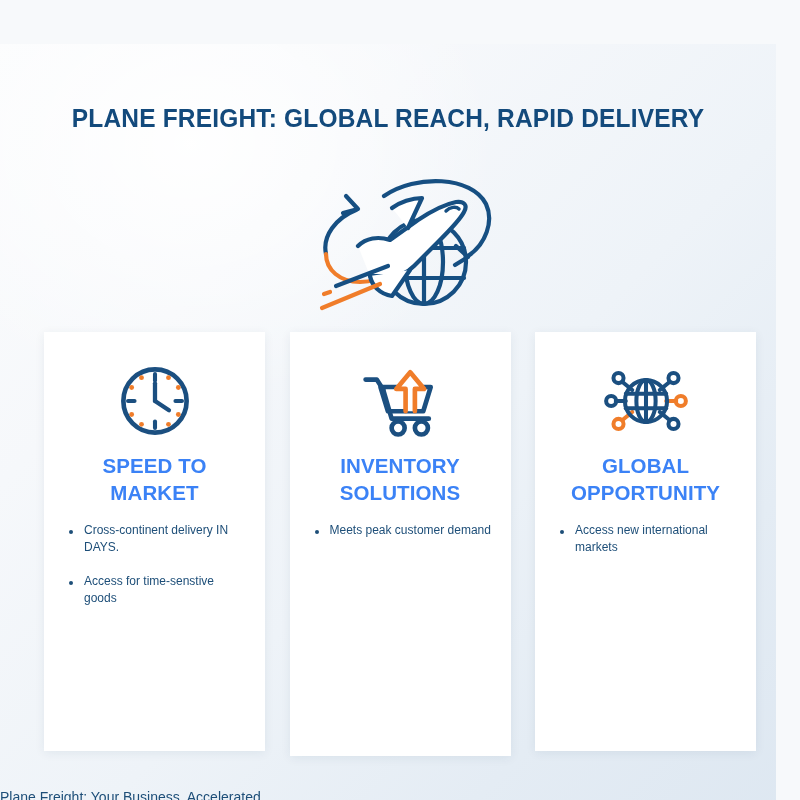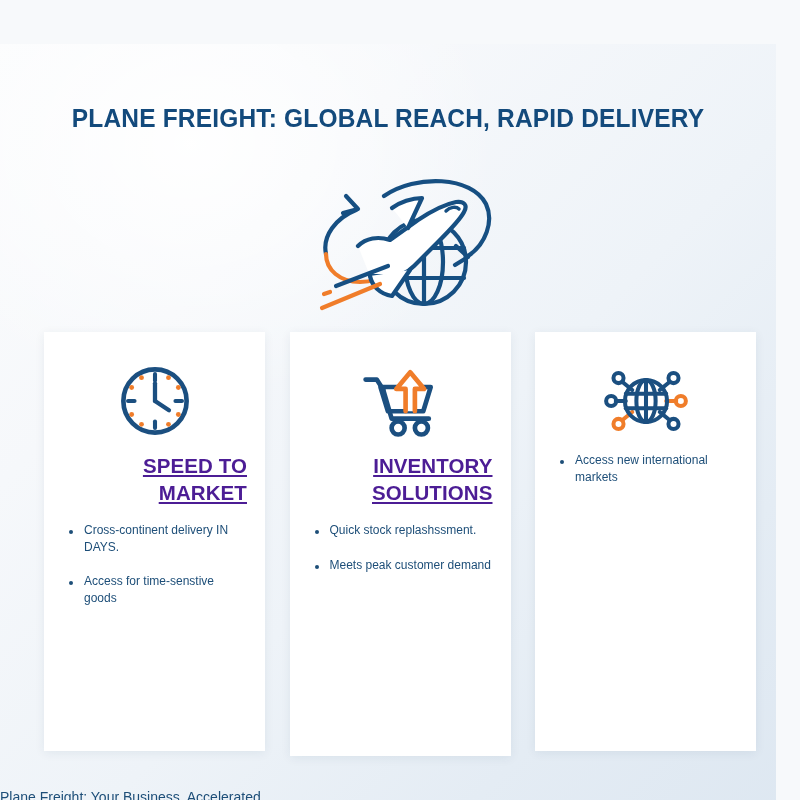--- a/index.html
+++ b/index.html
@@ -88,30 +88,29 @@
   .card-icon {
     width: 100%;
     height: 86px;
     display: flex;
     align-items: center;
     justify-content: center;
     margin-bottom: 8px;
   }
 
   .card-heading {
-    text-align: right;
+    text-align: center;
     font-weight: bold;
     font-size: 20.5px;
     line-height: 1.32;
-    color: #4c1d95;
+    color: #3b82f6;
     text-transform: uppercase;
     letter-spacing: 0.1px;
     margin: 0 0 16px 0;
     padding: 0 4px;
-    text-decoration: underline;
   }
 
   .bullets {
     list-style: none;
     margin: 0;
     padding: 0 4px 0 10px;
   }
   .bullet {
     position: relative;
     padding-left: 16px;
@@ -224,21 +223,20 @@
           <path d="M27 31 L36 62 H76" stroke="#1b4f80" stroke-width="5"></path>
 
           <circle cx="43" cy="72" r="7" stroke="#1b4f80" stroke-width="5"></circle>
           <circle cx="68" cy="72" r="7" stroke="#1b4f80" stroke-width="5"></circle>
 
           <path d="M51 54 V30 H41 L56 12 L71 30 H61 V54" stroke="#f07d2a" stroke-width="5" fill="#ffffff"></path>
         </svg>
       </div>
       <h2 class="card-heading">INVENTORY SOLUTIONS</h2>
       <ul class="bullets">
-        <li class="bullet">Quick stock replashssment.</li>
         <li class="bullet">Meets peak customer demand</li>
       </ul>
     </div>
 
     <div class="card card-3">
       <div class="card-icon">
         <svg viewBox="0 0 96 86" width="88" height="80" fill="none" stroke-linecap="round" stroke-linejoin="round">
 
           <path d="M22 22 L33 31" stroke="#1b4f80" stroke-width="4.4"></path>
           <path d="M74 22 L63 31" stroke="#1b4f80" stroke-width="4.4"></path>
@@ -254,20 +252,21 @@
           <path d="M48 20 V66" stroke="#1b4f80" stroke-width="4.4"></path>
 
           <circle cx="18" cy="18" r="5.5" stroke="#1b4f80" stroke-width="4.4"></circle>
           <circle cx="78" cy="18" r="5.5" stroke="#1b4f80" stroke-width="4.4"></circle>
           <circle cx="10" cy="43" r="5.5" stroke="#1b4f80" stroke-width="4.4"></circle>
           <circle cx="86" cy="43" r="5.5" stroke="#f07d2a" stroke-width="4.4"></circle>
           <circle cx="18" cy="68" r="5.5" stroke="#f07d2a" stroke-width="4.4"></circle>
           <circle cx="78" cy="68" r="5.5" stroke="#1b4f80" stroke-width="4.4"></circle>
         </svg>
       </div>
+      <h2 class="card-heading">GLOBAL OPPORTUNITY</h2>
       <ul class="bullets">
         <li class="bullet">Access new international markets</li>
       </ul>
     </div>
 
   </div>
 
   <div class="footer">Plane Freight: Your Business, Accelerated.</div>
 
 </div>

